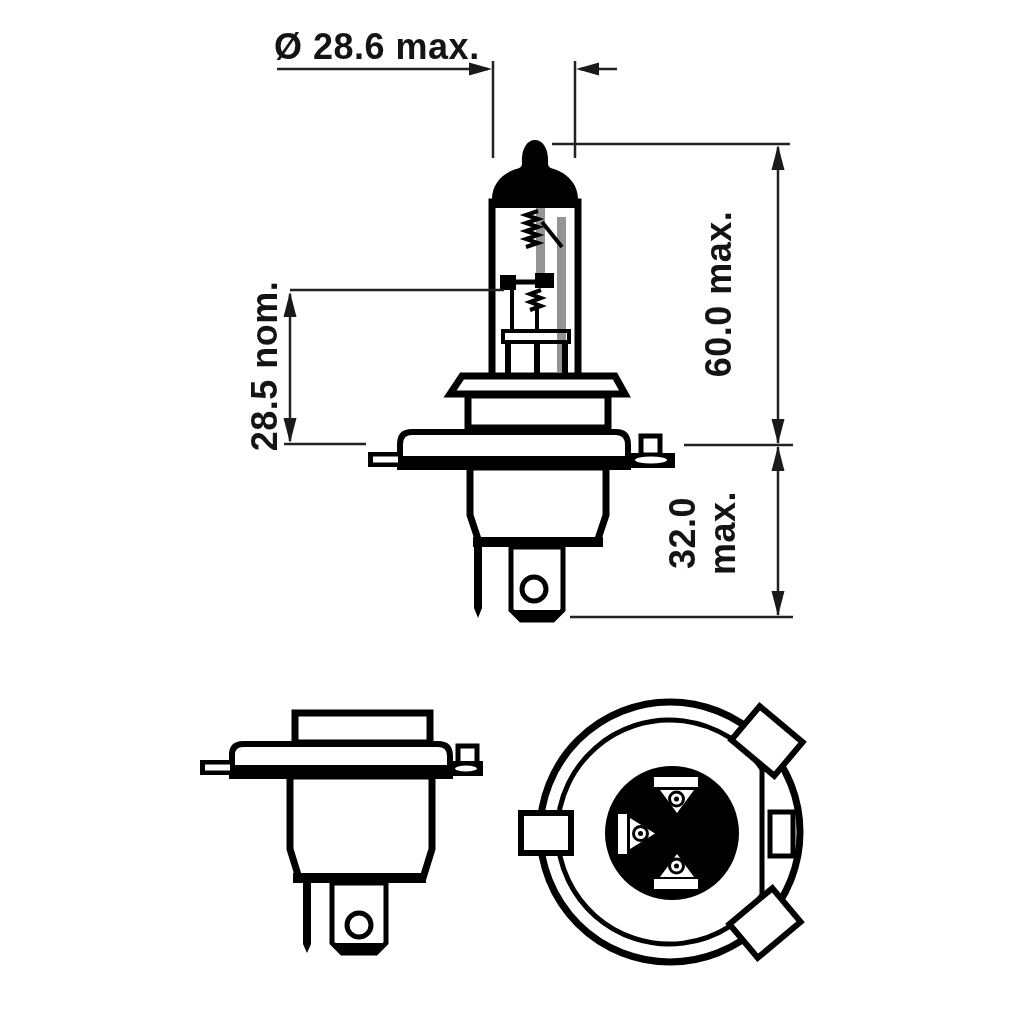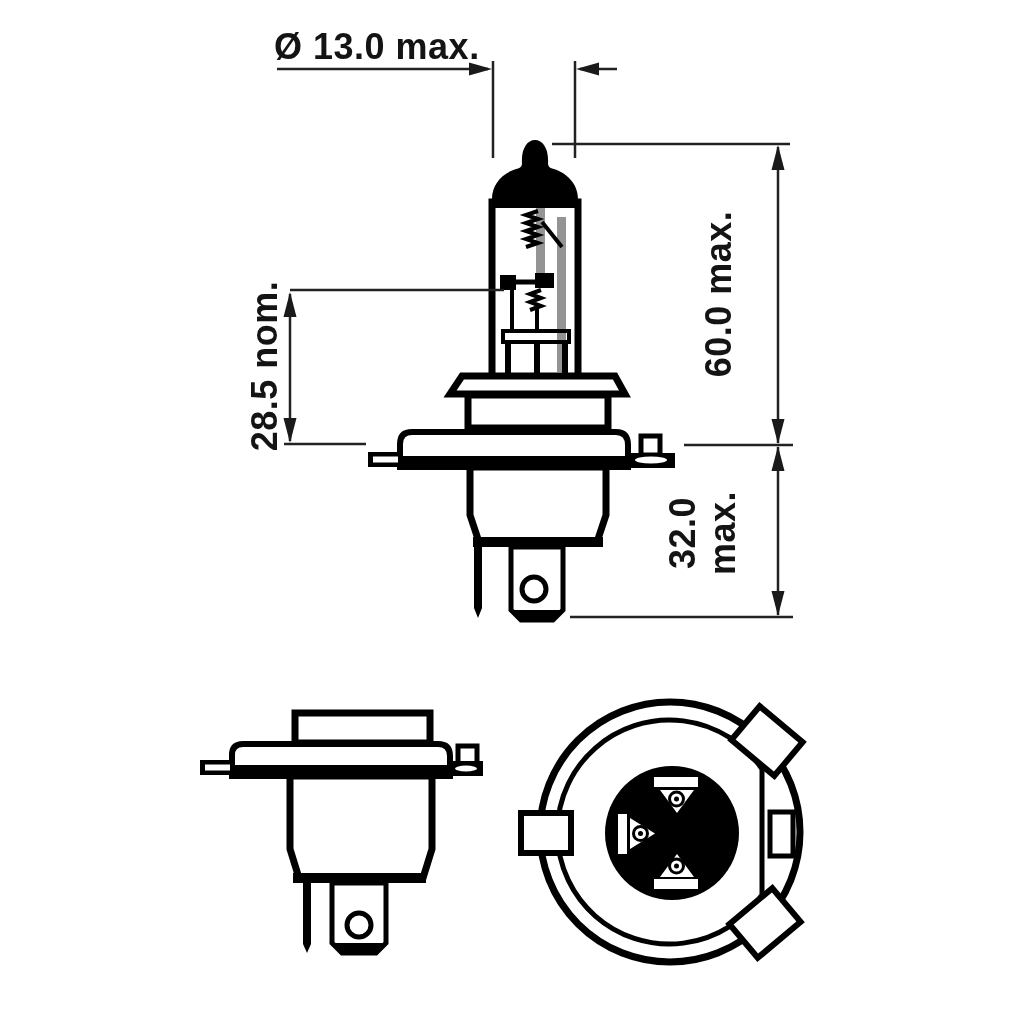--- a/index.html
+++ b/index.html
@@ -144,21 +144,21 @@
     <polygon points="576,69 599,62.5 599,75.5"></polygon>
     <polygon points="778,145 771.5,170 784.5,170"></polygon>
     <polygon points="778,444 771.5,419 784.5,419"></polygon>
     <polygon points="778,446 771.5,471 784.5,471"></polygon>
     <polygon points="778,616 771.5,591 784.5,591"></polygon>
     <polygon points="290,292 283.5,317 296.5,317"></polygon>
     <polygon points="290,443 283.5,418 296.5,418"></polygon>
   </g>
 </svg>
 
-  <div class="dim-label" style="left:274px; top:26px;">Ø 13.0 max.</div>
+  <div class="dim-label" style="left:274px; top:26px;">Ø 28.6 max.</div>
 
   <div class="dim-label rot" style="left:719px; top:294px;">60.0 max.</div>
 
   <div class="dim-label rot" style="left:265px; top:366px;">28.5 nom.</div>
 
   <div class="dim-label rot two-line" style="left:703px; top:533px;">
     <span>32.0</span>
     <span>max.</span>
   </div>
 

